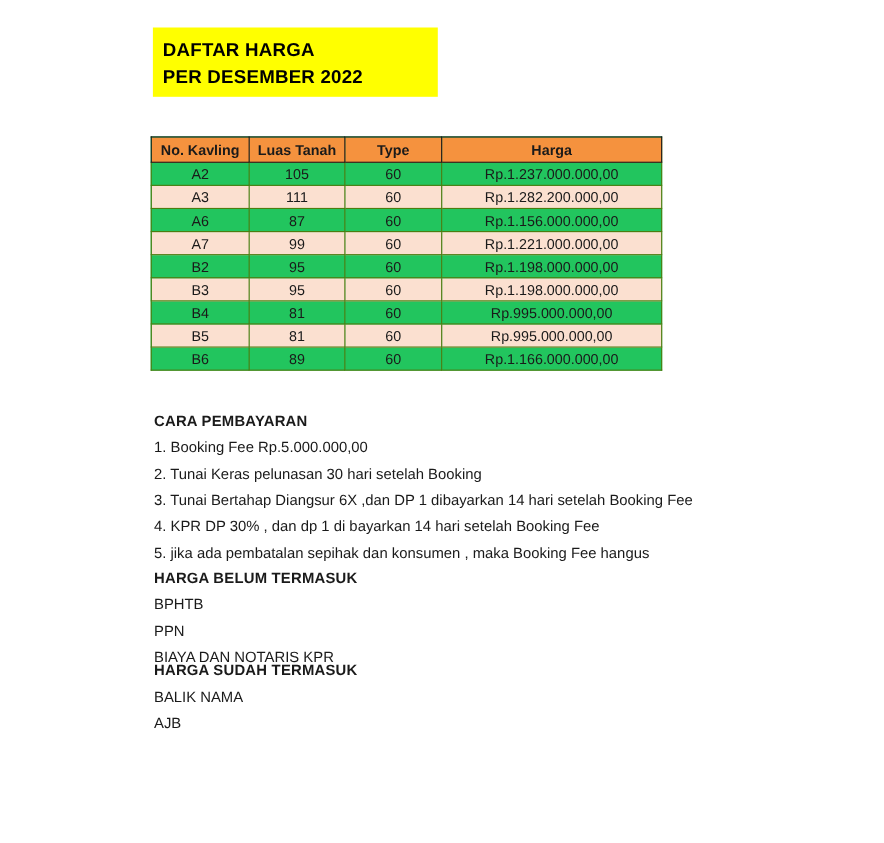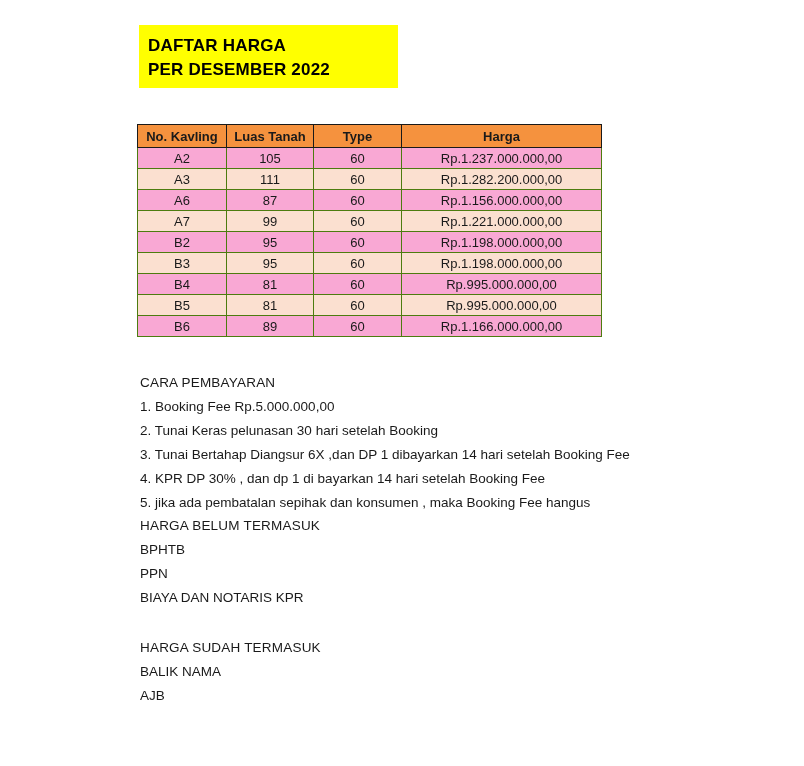--- a/index.html
+++ b/index.html
@@ -40,21 +40,21 @@
   #price-table-wrap {
     position: absolute;
     left: 137px;
     top: 124px;
     width: 464px;
   }
   table.price-table {
     border-collapse: collapse;
     width: 464px;
     table-layout: fixed;
-    background: #f9a8d4;
+    background: #22c55e;
     padding-left: 42px;
   }
   table.price-table th,
   table.price-table td {
     border: 1px solid #4d7c0f;
     height: 21px;
     font-size: 13px;
     text-align: center;
     vertical-align: middle;
     padding: 0 3px;
@@ -80,29 +80,29 @@
   
   .text-block {
     position: absolute;
     left: 140px;
     font-size: 13.5px;
     line-height: 24px;
     color: #1a1a1a;
     white-space: nowrap;
   }
   .text-block .heading {
-    font-weight: normal;
+    font-weight: bold;
     letter-spacing: 0.2px;
   }
   .text-block .line {
     font-weight: normal;
   }
   #payment-section { top: 371px; }
   #excluded-section { top: 514px; }
-  #included-section { top: 636px; }
+  #included-section { top: 598px; }
 </style>
 </head>
 <body>
 
 <div id="title-banner">
   <div class="tline">DAFTAR HARGA</div>
   <div class="tline">PER DESEMBER 2022</div>
 </div>
 
 <div id="price-table-wrap">

